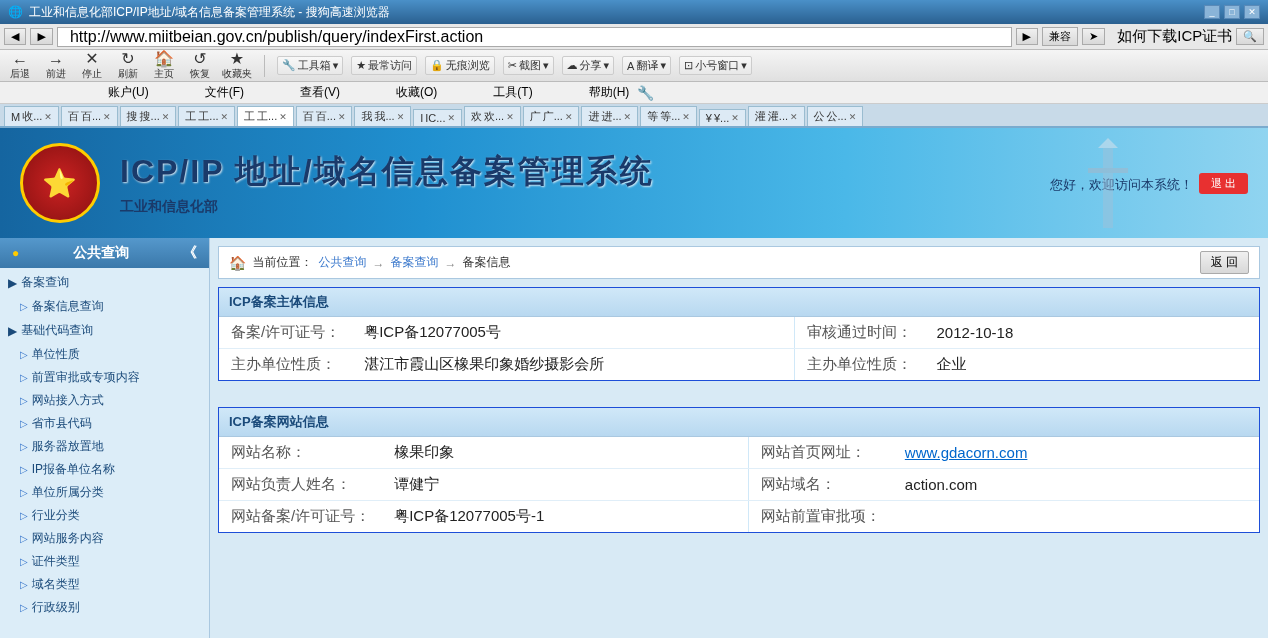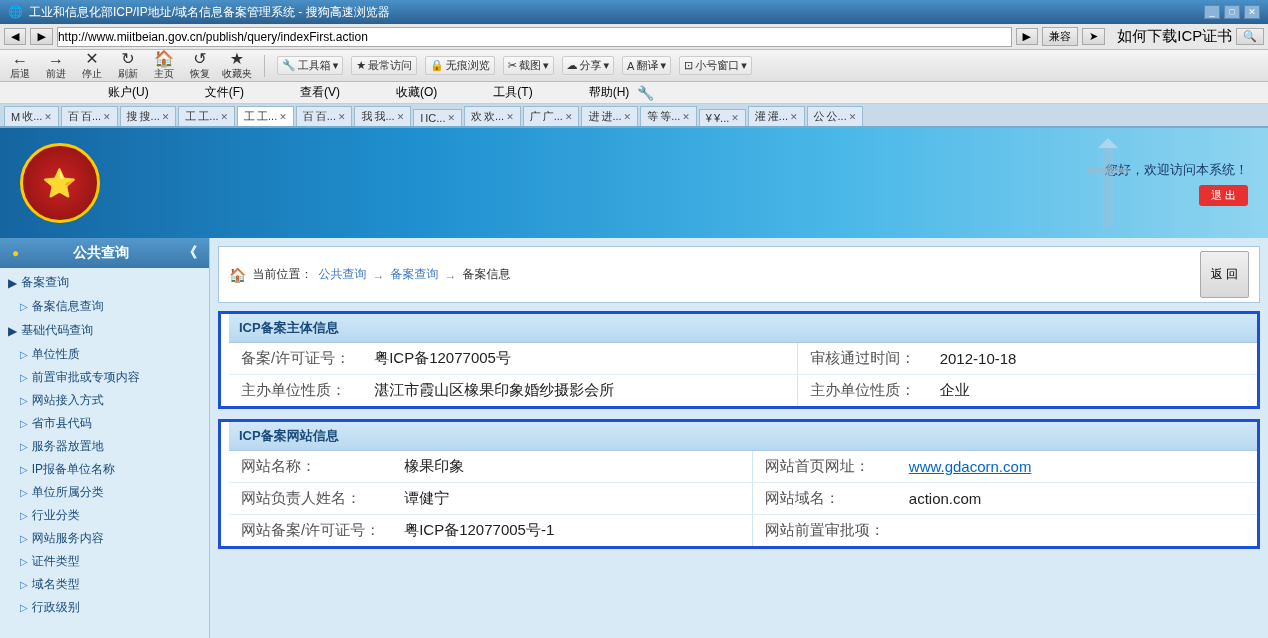--- a/index.html
+++ b/index.html
@@ -34,22 +34,22 @@
       padding: 2px 4px;
       display: flex;
       align-items: center;
       gap: 4px;
       height: 26px;
     }
     .address-input {
       flex: 1;
       height: 20px;
       border: 1px solid #aaa;
-      padding: 0 0;
-      font-size: 12px;
+      padding: 0 12px;
+      font-size: 16px;
       background: white;
     }
     .addr-btn {
       padding: 1px 6px;
       font-size: 11px;
       background: linear-gradient(to bottom, #f0f0f0, #d8d8d8);
       border: 1px solid #aaa;
       cursor: pointer;
     }
 
@@ -150,21 +150,20 @@
     }
     .banner-dept {
       color: #1a3a6a;
       font-size: 14px;
       margin-top: 4px;
       font-weight: bold;
     }
     .banner-right {
       margin-left: auto;
       display: flex;
-      flex-direction: column;
       align-items: flex-end;
       gap: 6px;
     }
     .banner-welcome { color: #1a3a6a; font-size: 13px; }
     .logout-btn {
       background: #e83030;
       color: white;
       padding: 3px 12px;
       border: none;
       border-radius: 3px;
@@ -247,32 +246,31 @@
       justify-content: space-between;
     }
     .breadcrumb-left { display: flex; align-items: center; gap: 6px; }
     .breadcrumb-home { color: #3a78cc; font-size: 14px; }
     .breadcrumb-sep { color: #888; }
     .breadcrumb-link { color: #3a78cc; cursor: pointer; }
     .breadcrumb-current { color: #333; }
     .back-btn {
       background: linear-gradient(to bottom, #f0f0f0, #d8d8d8);
       border: 1px solid #aaa;
-      padding: 14px 10px;
+      padding: 2px 10px;
       cursor: pointer;
       font-size: 12px;
       border-radius: 2px;
     }
 
     
     .info-section {
       background: white;
-      border: 3px solid #1d4ed8;
-      margin-bottom: 10px;
-      padding-left: 8px;
+      border: 1px solid #1d4ed8;
+      margin-bottom: 26px;
     }
     .info-section-header {
       background: linear-gradient(to bottom, #d0e8f8, #b8d8f0);
       border-bottom: 1px solid #aac8e0;
       padding: 5px 10px;
       font-size: 13px;
       color: #1a4a7a;
       font-weight: bold;
     }
     .info-table {
@@ -470,20 +468,24 @@
   <div class="tab">
     <span>公</span>
     <span>公...</span>
     <span class="tab-close">✕</span>
   </div>
 </div>
 
 <div class="banner">
   <div class="banner-logo">
     <span>⭐</span>
+  </div>
+  <div>
+    <div class="banner-title">ICP/IP 地址/域名信息备案管理系统</div>
+    <div class="banner-dept">工业和信息化部</div>
   </div>
 
   <svg class="banner-decoration" viewBox="0 0 80 100">
     <rect x="35" y="10" width="10" height="80" fill="#a0c0d8" opacity="0.8"></rect>
     <polygon points="30,10 50,10 40,0" fill="#d0e0ec"></polygon>
     <rect x="20" y="30" width="40" height="5" fill="#a0b8cc"></rect>
   </svg>
   <div class="banner-right">
     <span class="banner-welcome">您好，欢迎访问本系统！</span>
     <button class="logout-btn">退 出</button>

